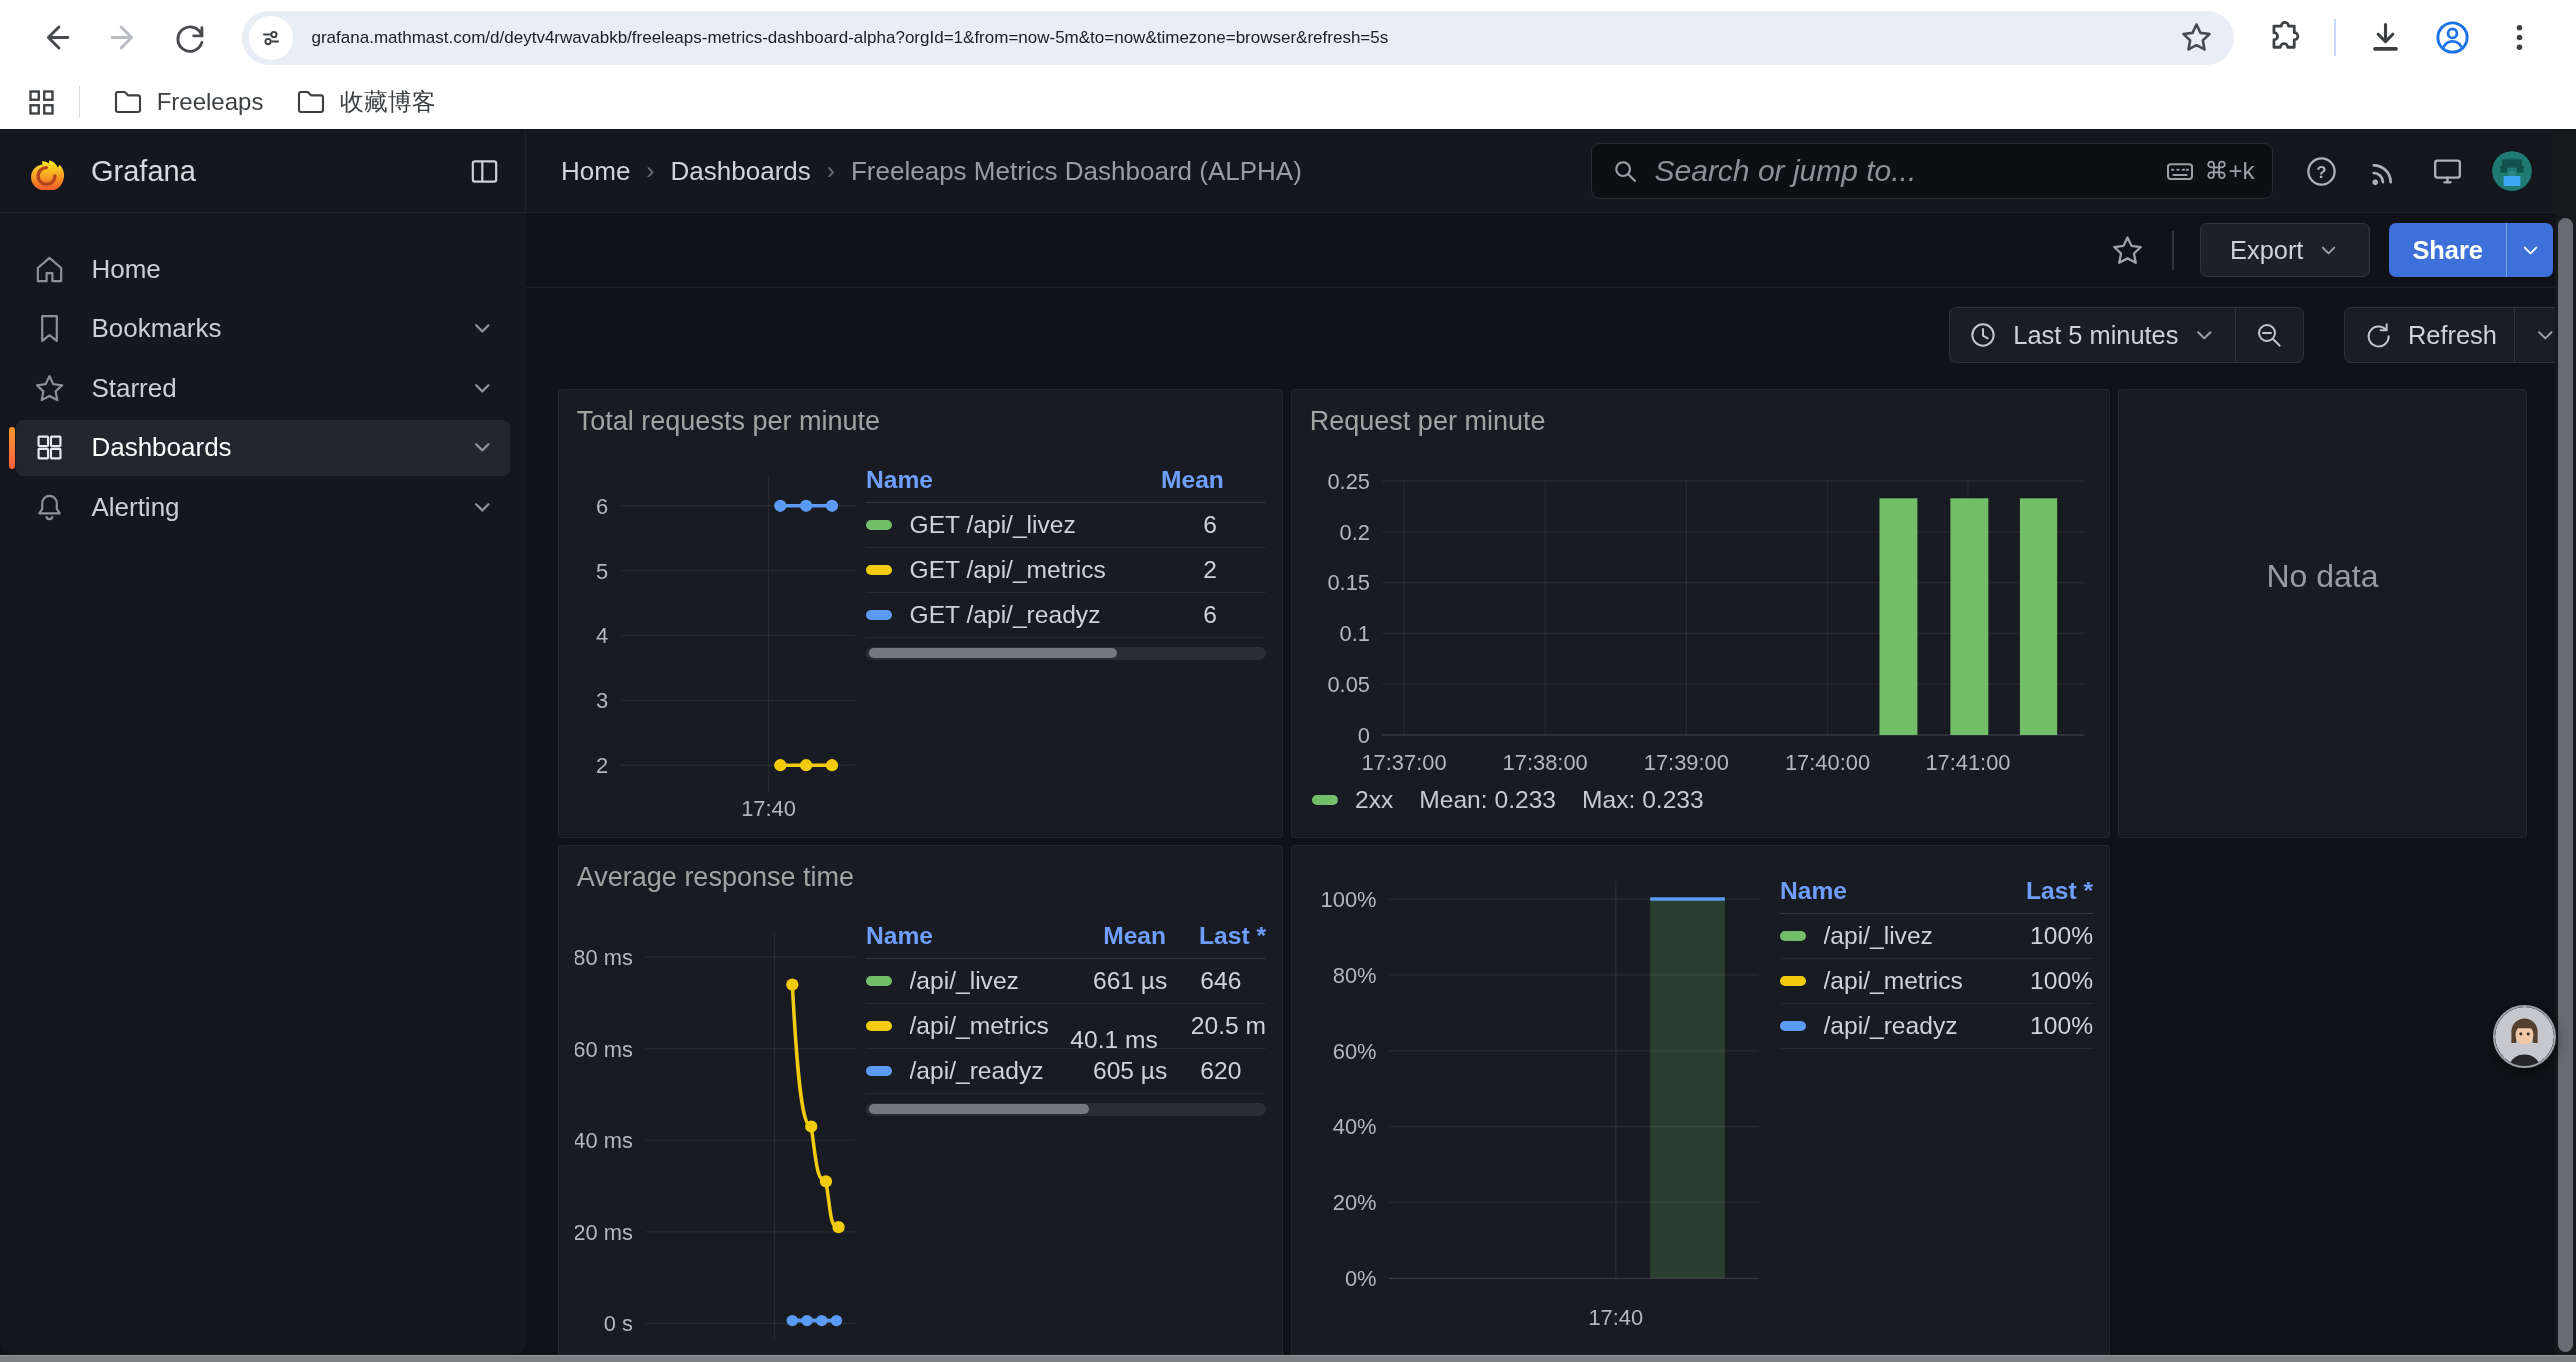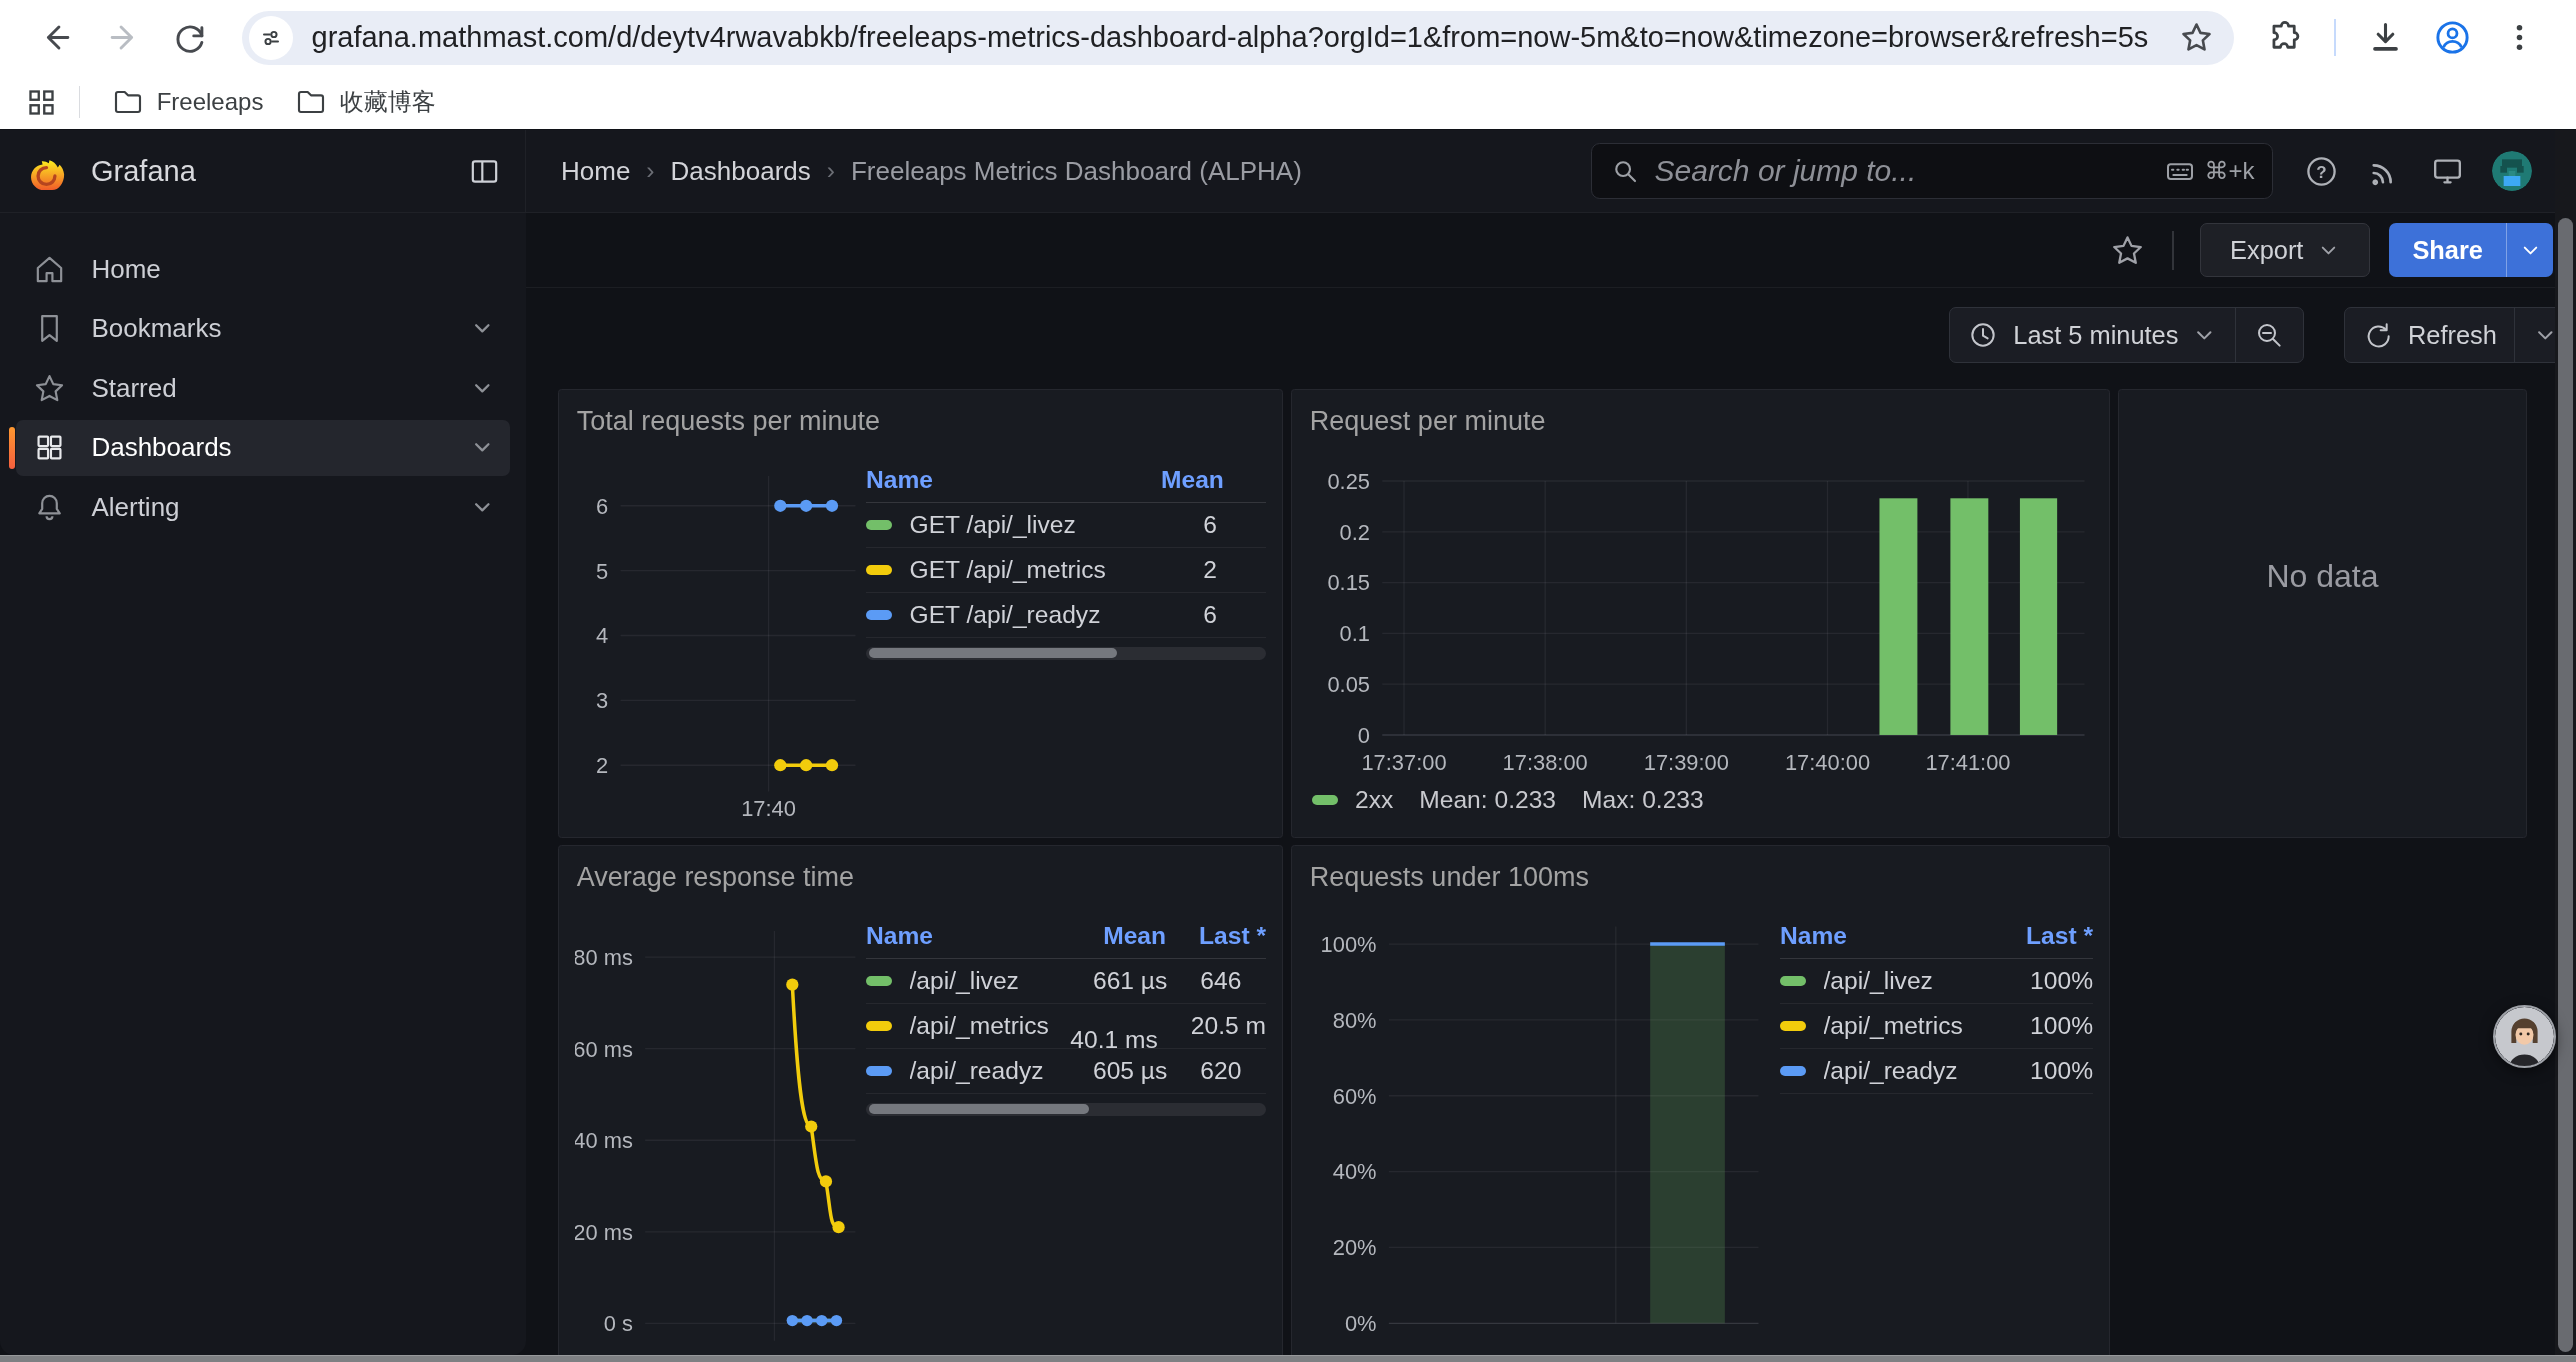--- a/index.html
+++ b/index.html
@@ -6,21 +6,21 @@
   html,body { width:2576px; height:1363px; }
   body { font-family:"Liberation Sans", sans-serif; background:#101217; overflow:hidden; }
   .screen { position:relative; width:2576px; height:1363px; overflow:hidden; background:#101217; }
 
   
   .toolbar { height:75px; background:#ffffff; display:flex; align-items:center; padding:0 23px; }
   .nav-ic { width:39px; height:39px; margin:0 14px; flex:none; }
   .nav-ic svg { width:100%; height:100%; }
   .omnibox { flex:1; height:54px; background:#e9edf6; border-radius:28px; margin:0 17.5px; display:flex; align-items:center; padding:0 8.8px 0 7px; min-width:0; }
   .tune-circle { width:44px; height:44px; border-radius:50%; background:#ffffff; display:flex; align-items:center; justify-content:center; flex:none; }
-  .url-text { color:#202124; font-size:29px; margin-left:19px; white-space:nowrap; overflow:hidden; flex:1; }
+  .url-text { color:#202124; font-size:17px; margin-left:19px; white-space:nowrap; overflow:hidden; flex:1; }
   .omni-star { width:39px; height:39px; flex:none; margin-right:8.8px; }
   .tb-right { display:flex; align-items:center; }
   .tb-divider { width:1.8px; height:37px; background:#c6dafc; margin:0 16px; }
   .bookmarks { height:54px; background:#ffffff; display:flex; align-items:center; padding:0 24.6px; }
   .bm-grid { width:33px; height:33px; margin-right:17.5px; }
   .bm-sep { width:1.8px; height:32px; background:#dadce0; margin:0 16px 0 3.5px; }
   .bookmark { display:flex; align-items:center; padding:8.8px 16px; border-radius:8.8px; }
   .bookmark svg { width:32px; height:32px; margin-right:12.3px; }
   .bookmark span { font-size:24px; color:#3c4043;text-align:center; }
 
@@ -553,21 +553,20 @@
                       <span class="cval" style="width: 125px;">605 µs</span>
                       <span class="cval" style="width: 114px; text-align: left; padding-left: 33px;">620</span>
                     </div>
                     <div class="mini-scroll">
                       <div class="thumb" style="width: 55%;"></div>
                     </div>
                   </div>
               </div>
             </div>
             <div class="panel p5">
-              <div class="p-title">Requests under 100ms</div>
               <div class="pbody">
                 <svg id="chart5" width="456" height="473" viewBox="0 0 520 540">
                     <line x1="92" y1="48" x2="514" y2="48" stroke="rgba(204,210,222,0.08)" stroke-width="1.5"></line>
                     <text x="78" y="57" fill="#b4b7bd" font-size="25" text-anchor="end">100%</text>
                     <line x1="92" y1="134.6" x2="514" y2="134.6" stroke="rgba(204,210,222,0.08)" stroke-width="1.5"></line>
                     <text x="78" y="143.6" fill="#b4b7bd" font-size="25" text-anchor="end">80%</text>
                     <line x1="92" y1="221.2" x2="514" y2="221.2" stroke="rgba(204,210,222,0.08)" stroke-width="1.5"></line>
                     <text x="78" y="230.2" fill="#b4b7bd" font-size="25" text-anchor="end">60%</text>
                     <line x1="92" y1="307.8" x2="514" y2="307.8" stroke="rgba(204,210,222,0.08)" stroke-width="1.5"></line>
                     <text x="78" y="316.8" fill="#b4b7bd" font-size="25" text-anchor="end">40%</text>

